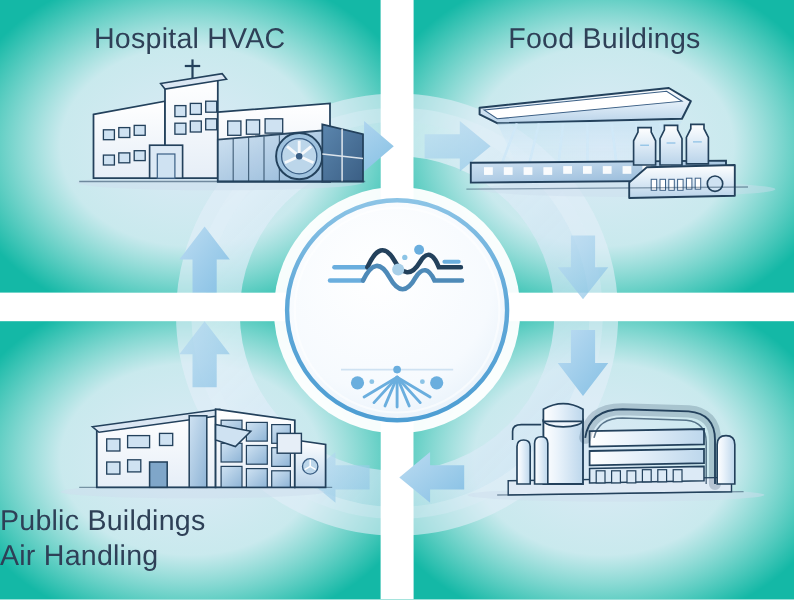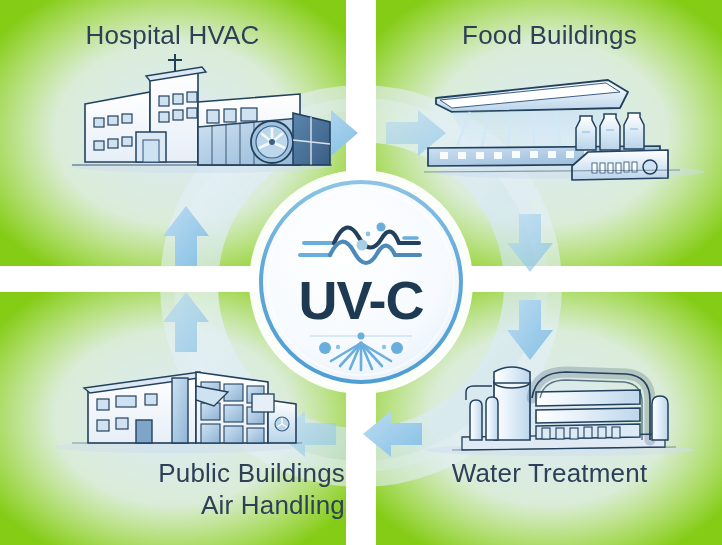--- a/index.html
+++ b/index.html
@@ -8,21 +8,21 @@
     padding: 0;
     background: #ffffff;
   }
   body {
     font-family: "Liberation Sans", sans-serif;
   }
   #infographic {
     position: relative;
     width: 722px;
     height: 545px;
-    background: #84cc16;
+    background: #14b8a6;
     overflow: hidden;
   }
   #bg-svg {
     position: absolute;
     left: 0; top: 0;
     width: 722px;
     height: 545px;
   }
   .quad-label {
     position: absolute;
@@ -31,21 +31,21 @@
     font-size: 26px;
     font-weight: 400;
     letter-spacing: 0.2px;
     line-height: 1.22;
     white-space: pre-line;
     text-align: center;
     z-index: 30;
   }
   #label-hospital  { left: 0px;   top: 20px;  width: 345px; text-align: center; }
   #label-food      { left: 377px; top: 20px;  width: 345px; text-align: center; }
-  #label-public    { left: 0px;   top: 458px; width: 345px; text-align: right; }
+  #label-public    { left: 0px;   top: 458px; width: 345px; text-align: left; }
   #label-water     { left: 377px; top: 458px; width: 345px; text-align: center; }
 
   #hub-title {
     position: absolute;
     left: 261px;
     top: 269px;
     width: 200px;
     text-align: center;
     font-family: "Liberation Sans", sans-serif;
     font-size: 54px;
@@ -442,17 +442,15 @@
     </g>
   </svg>
 
   <div class="quad-label" id="label-hospital">Hospital HVAC</div>
 
   <div class="quad-label" id="label-food">Food Buildings</div>
 
   <div class="quad-label" id="label-public">Public Buildings
 Air Handling</div>
 
-  <div class="quad-label" id="label-water">Water Treatment</div>
-
-  <div id="hub-title">UV-C</div>
+
 
 </div>
 
 </body></html>

